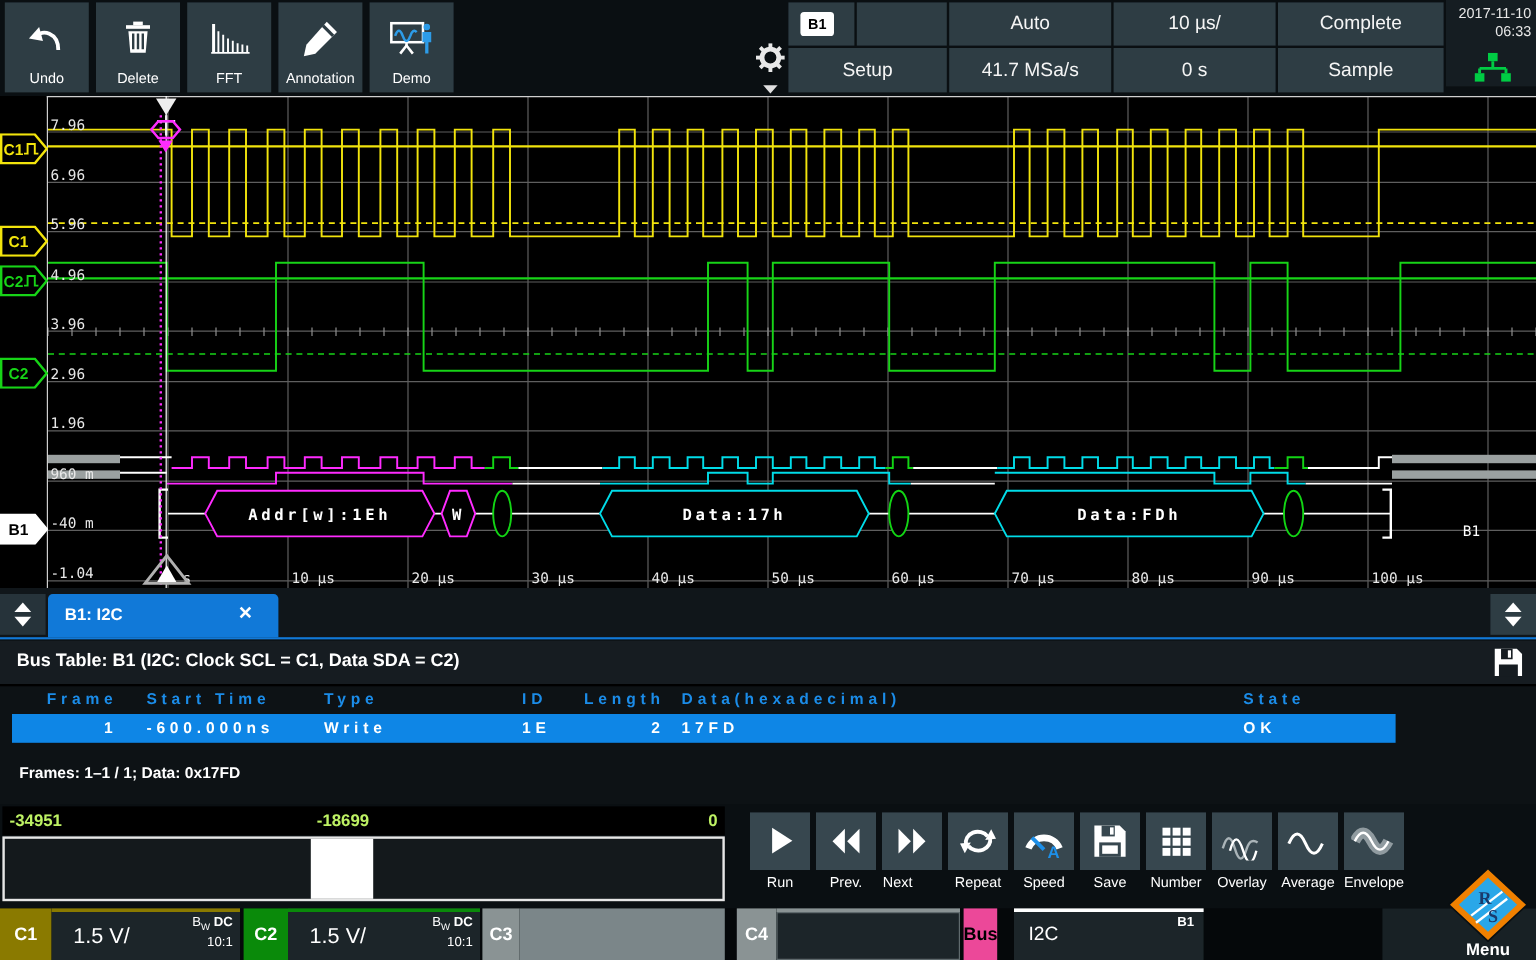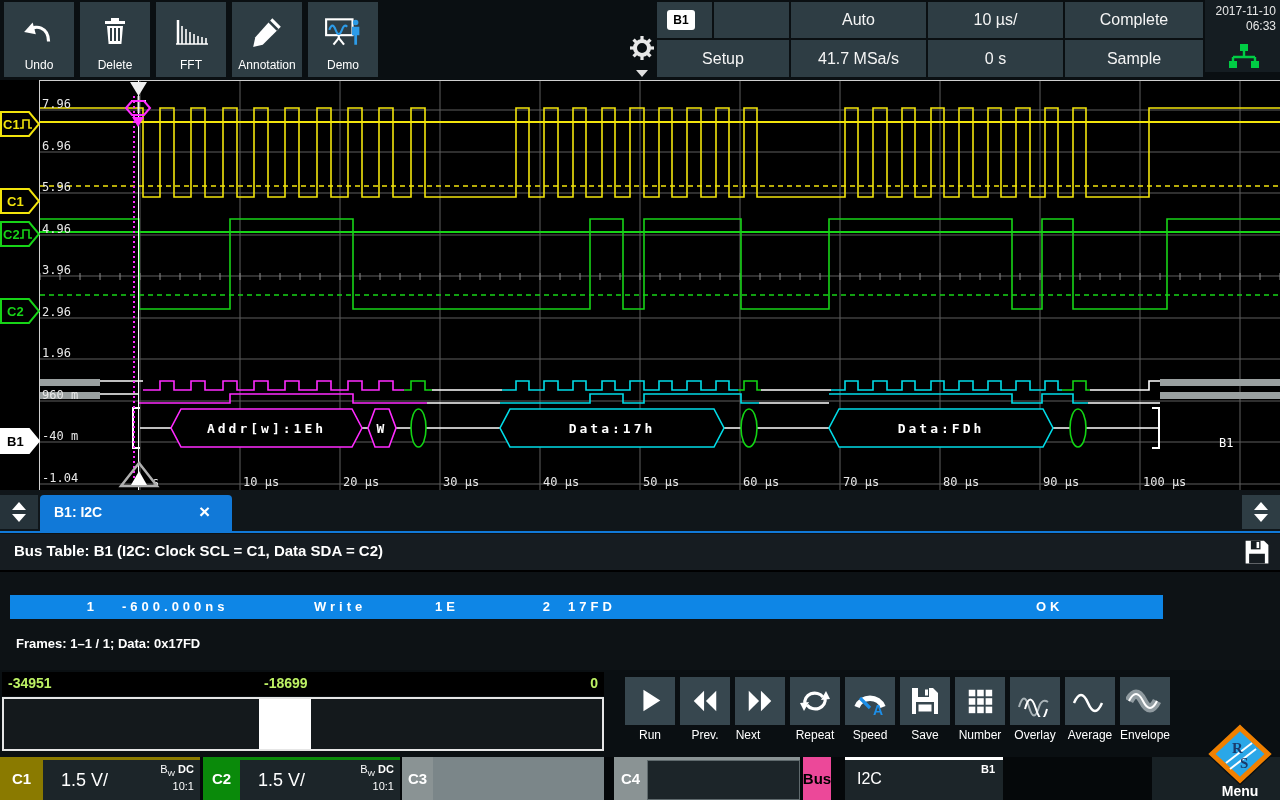--- a/index.html
+++ b/index.html
@@ -383,24 +383,33 @@
   <div id="bustable">
     <div id="bt-title">
       <div class="ttext">Bus Table: B1 (I2C: Clock SCL = C1, Data SDA = C2)</div>
       <div class="abs" style="right:8px;top:4px;" id="btfloppy"><svg width="30" height="28" viewBox="0 0 32 32">
             <path d="M3 3 h21 l5 5 v21 h-26 Z" fill="#fff"></path>
             <rect x="9" y="3" width="11" height="10" fill="#161c21"></rect>
             <rect x="15.5" y="4.5" width="3" height="7" fill="#fff"></rect>
             <rect x="7" y="18" width="18" height="11" fill="#161c21"></rect>
           </svg></div>
     </div>
+    <div id="bt-head" style="position:absolute;left:0;top:42px;width:1280px;height:20px;">
+        <div class="bt-h" style="left: 22px; width: 76px; text-align: right;">Frame</div>
+        <div class="bt-h" style="left: 122px;">Start Time</div>
+        <div class="bt-h" style="left: 270px;">Type</div>
+        <div class="bt-h" style="left: 435px;">ID</div>
+        <div class="bt-h" style="left: 468px; width: 86px; text-align: right;">Length</div>
+        <div class="bt-h" style="left: 568px;">Data(hexadecimal)</div>
+        <div class="bt-h" style="left: 1036px;">State</div>
+      </div>
     <div id="bt-row">
         <div class="bt-c" style="left: 12px; width: 76px; text-align: right;">1</div>
         <div class="bt-c" style="left: 112px;">-600.000ns</div>
-        <div class="bt-c" style="left: 260px; margin-left: 44px;">Write</div>
+        <div class="bt-c" style="left: 260px;">Write</div>
         <div class="bt-c" style="left: 425px;">1E</div>
         <div class="bt-c" style="left: 458px; width: 86px; text-align: right;">2</div>
         <div class="bt-c" style="left: 558px;">17FD</div>
         <div class="bt-c" style="left: 1026px;">OK</div>
       </div>
     <div id="bt-sum">Frames:  1–1 / 1; Data: 0x17FD</div>
   </div>
 
   <div id="navrow">
     <div id="sc-head">

